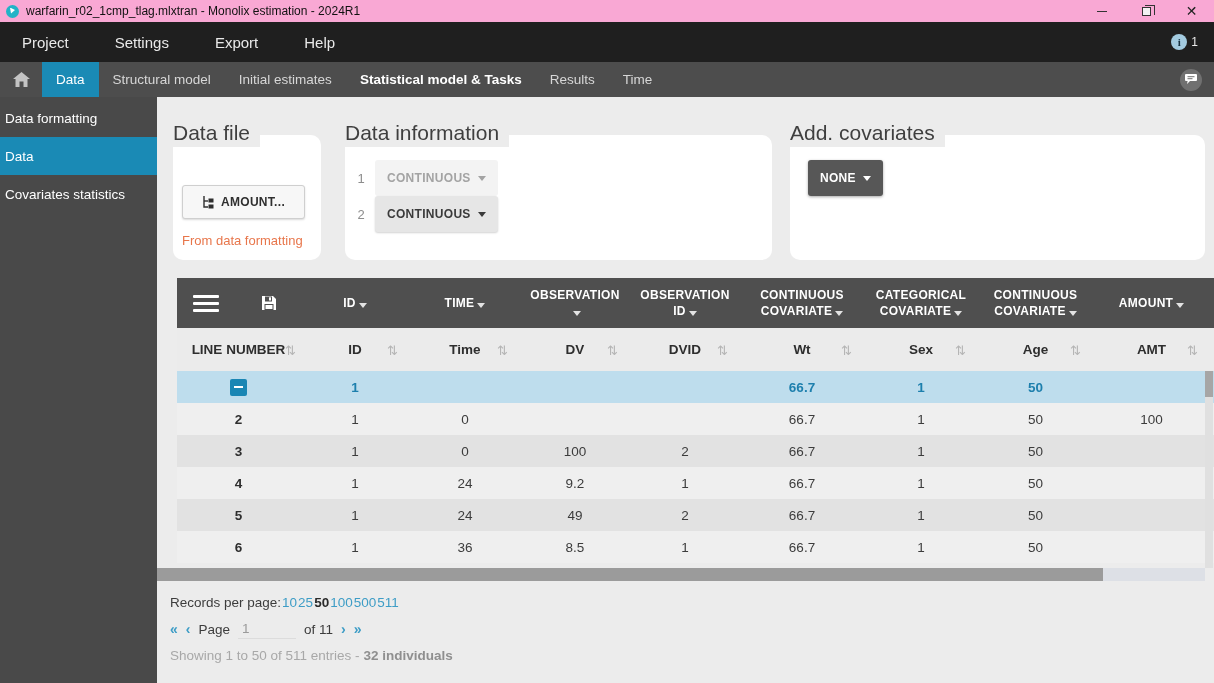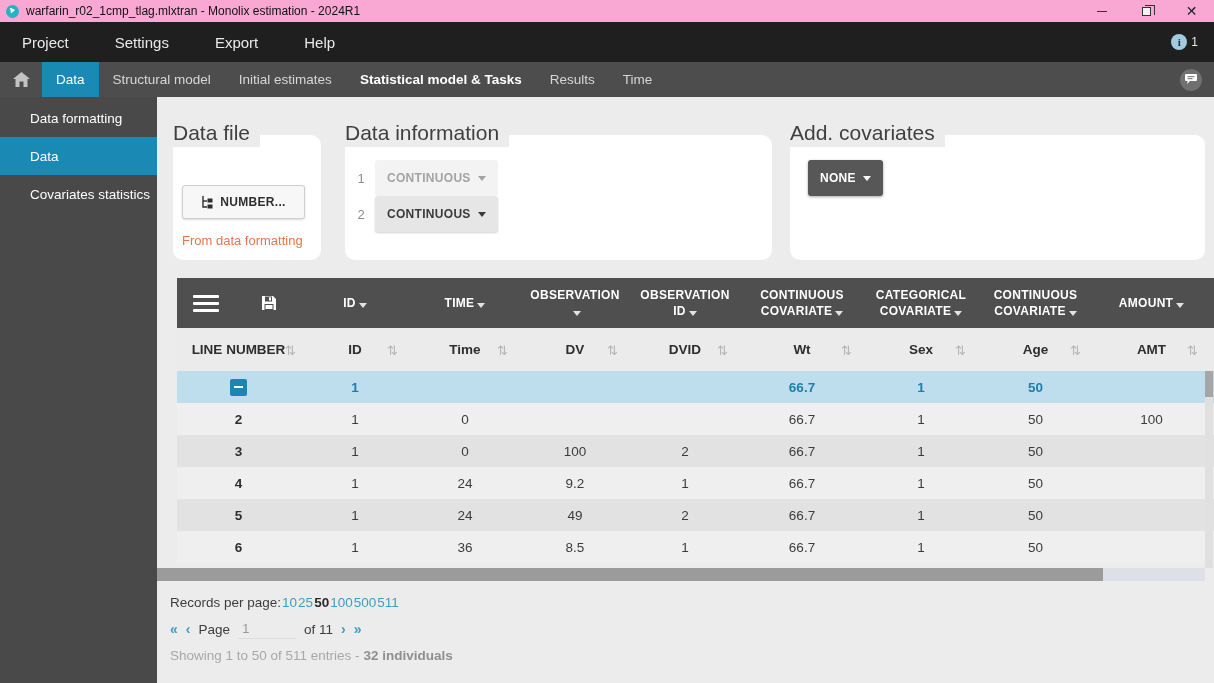--- a/index.html
+++ b/index.html
@@ -28,21 +28,21 @@
   .home-btn { width:42px; display:flex; justify-content:center; align-items:center; }
   .tab { padding:0 14px; height:35px; display:flex; align-items:center; white-space:nowrap; }
   .tab.active { background:#1a8ab5; color:#fff; }
   .tab.emph { font-weight:bold; color:#fff; }
   .tab-right { margin-left:auto; margin-right:12px; }
   .chat-icon { width:22px; height:22px; border-radius:50%; background:#707070; display:flex; align-items:center; justify-content:center; }
 
   
   .main { display:flex; height:586px; }
   .sidebar { width:157px; background:#494949; padding-top:2px; flex:none; }
-  .side-item { height:38px; display:flex; align-items:center; padding-left:30px; color:#fff; font-size:13.5px; }
+  .side-item { height:38px; display:flex; align-items:center; padding-left:5px; color:#fff; font-size:13.5px; }
   .side-item.active { background:#1a8ab5; }
   .content { flex:1; position:relative; background:#ececec; overflow:hidden; }
 
   
   .panels { position:absolute; top:21px; left:16px; display:flex;justify-content:flex-end; }
   .panel { position:relative; background:#fff; border-radius:10px; height:125px; margin-top:17px; }
   .panel-title { position:absolute; top:-14px; left:0; font-size:21px; color:#3f3f3f; background:#ececec; padding-right:10px; padding-bottom:2px; white-space:nowrap; }
   .panel-datafile { width:148px; margin-right:24px; }
   .panel-datainfo { width:427px; margin-right:18px; }
   .panel-addcov { width:415px; }
@@ -161,21 +161,21 @@
     <div class="panels">
       <div class="panel panel-datafile">
         <div class="panel-title">Data file</div>
         <div class="browse-btn">
           <svg width="13" height="13" viewBox="0 0 13 13">
               <path d="M2 0 V11 H6" stroke="#2f2f2f" stroke-width="1.4" fill="none"></path>
               <path d="M2 5 H6" stroke="#2f2f2f" stroke-width="1.4" fill="none"></path>
               <rect x="6.5" y="2.5" width="5" height="4" fill="#2f2f2f"></rect>
               <rect x="6.5" y="8.5" width="5" height="4" fill="#2f2f2f"></rect>
             </svg>
-          <span>NUMBER...</span>
+          <span>AMOUNT...</span>
         </div>
         <div class="from-link">From data formatting</div>
       </div>
 
       <div class="panel panel-datainfo">
         <div class="panel-title">Data information</div>
         <div class="di-row" style="top:25px;">
           <span class="idx">1</span>
           <span class="dd dd-disabled">
             <span>CONTINUOUS</span>

